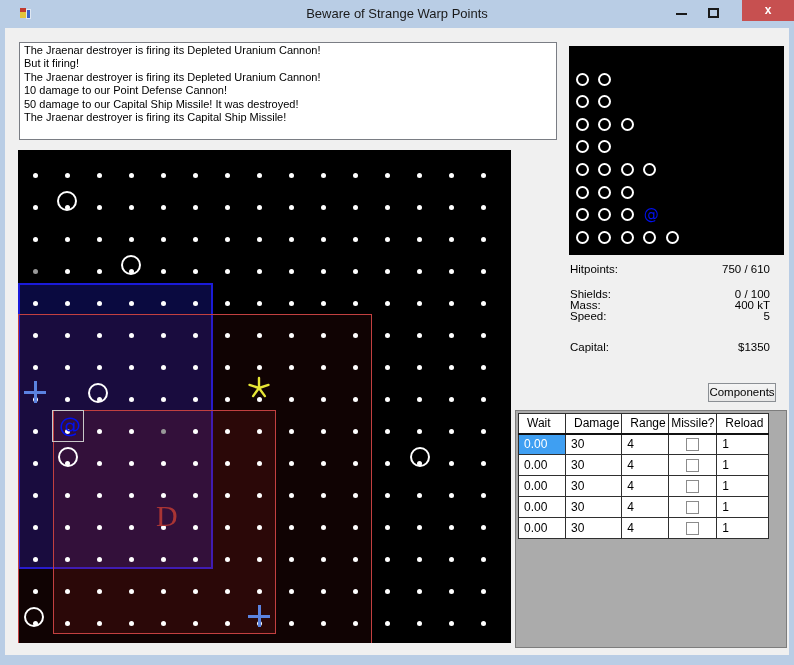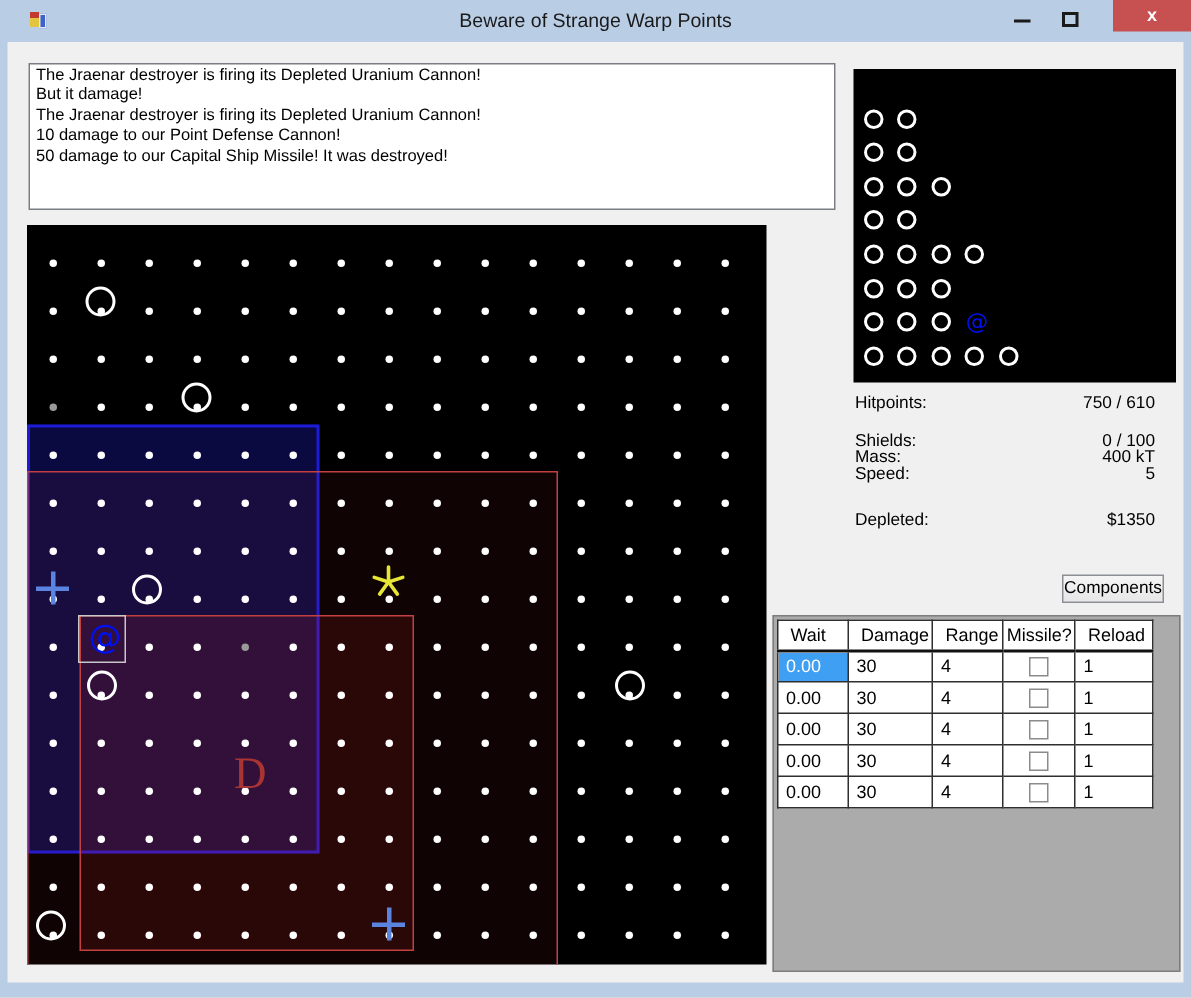--- a/index.html
+++ b/index.html
@@ -93,24 +93,25 @@
     <div class="cap-btn btn-max">
       <div class="max-glyph"></div>
     </div>
     <div class="btn-close">x</div>
   </div>
 
   <div class="client"></div>
 
   <div class="log">
       <div class="log-line">The Jraenar destroyer is firing its Depleted Uranium Cannon!</div>
-      <div class="log-line">But it damage!</div>
+      <div class="log-line">But it firing!</div>
       <div class="log-line">The Jraenar destroyer is firing its Depleted Uranium Cannon!</div>
       <div class="log-line">10 damage to our Point Defense Cannon!</div>
       <div class="log-line">50 damage to our Capital Ship Missile! It was destroyed!</div>
+      <div class="log-line">The Jraenar destroyer is firing its Capital Ship Missile!</div>
     </div>
 
   <div class="grid">
       <div class="region" style="left: 0px; top: 133px; width: 195px; height: 286px; background: rgba(30, 30, 200, 0.32); border: 2px solid rgb(27, 27, 216);"></div>
       <div class="region" style="left: 0px; top: 164px; width: 354px; height: 340px; background: rgba(200, 40, 40, 0.08); border: 1px solid rgb(194, 64, 64);"></div>
       <div class="region" style="left: 35px; top: 260px; width: 223px; height: 224px; background: rgba(200, 40, 40, 0.15); border: 1px solid rgb(194, 64, 64);"></div>
       <div class="dot" style="left: 14.5px; top: 22.5px;"></div>
       <div class="dot" style="left: 46.5px; top: 22.5px;"></div>
       <div class="dot" style="left: 78.5px; top: 22.5px;"></div>
       <div class="dot" style="left: 110.5px; top: 22.5px;"></div>
@@ -402,21 +403,21 @@
       <div class="stat-row">
         <span>Mass:</span>
         <span>400 kT</span>
       </div>
       <div class="stat-row">
         <span>Speed:</span>
         <span>5</span>
       </div>
       <div class="stat-gap-lg"></div>
       <div class="stat-row">
-        <span>Depleted:</span>
+        <span>Capital:</span>
         <span>$1350</span>
       </div>
     </div>
   <div class="components-btn">Components</div>
 
   <div class="table-panel">
     <table class="wtable">
       <colgroup>
           <col style="width: 47px;">
           <col style="width: 53px;">

